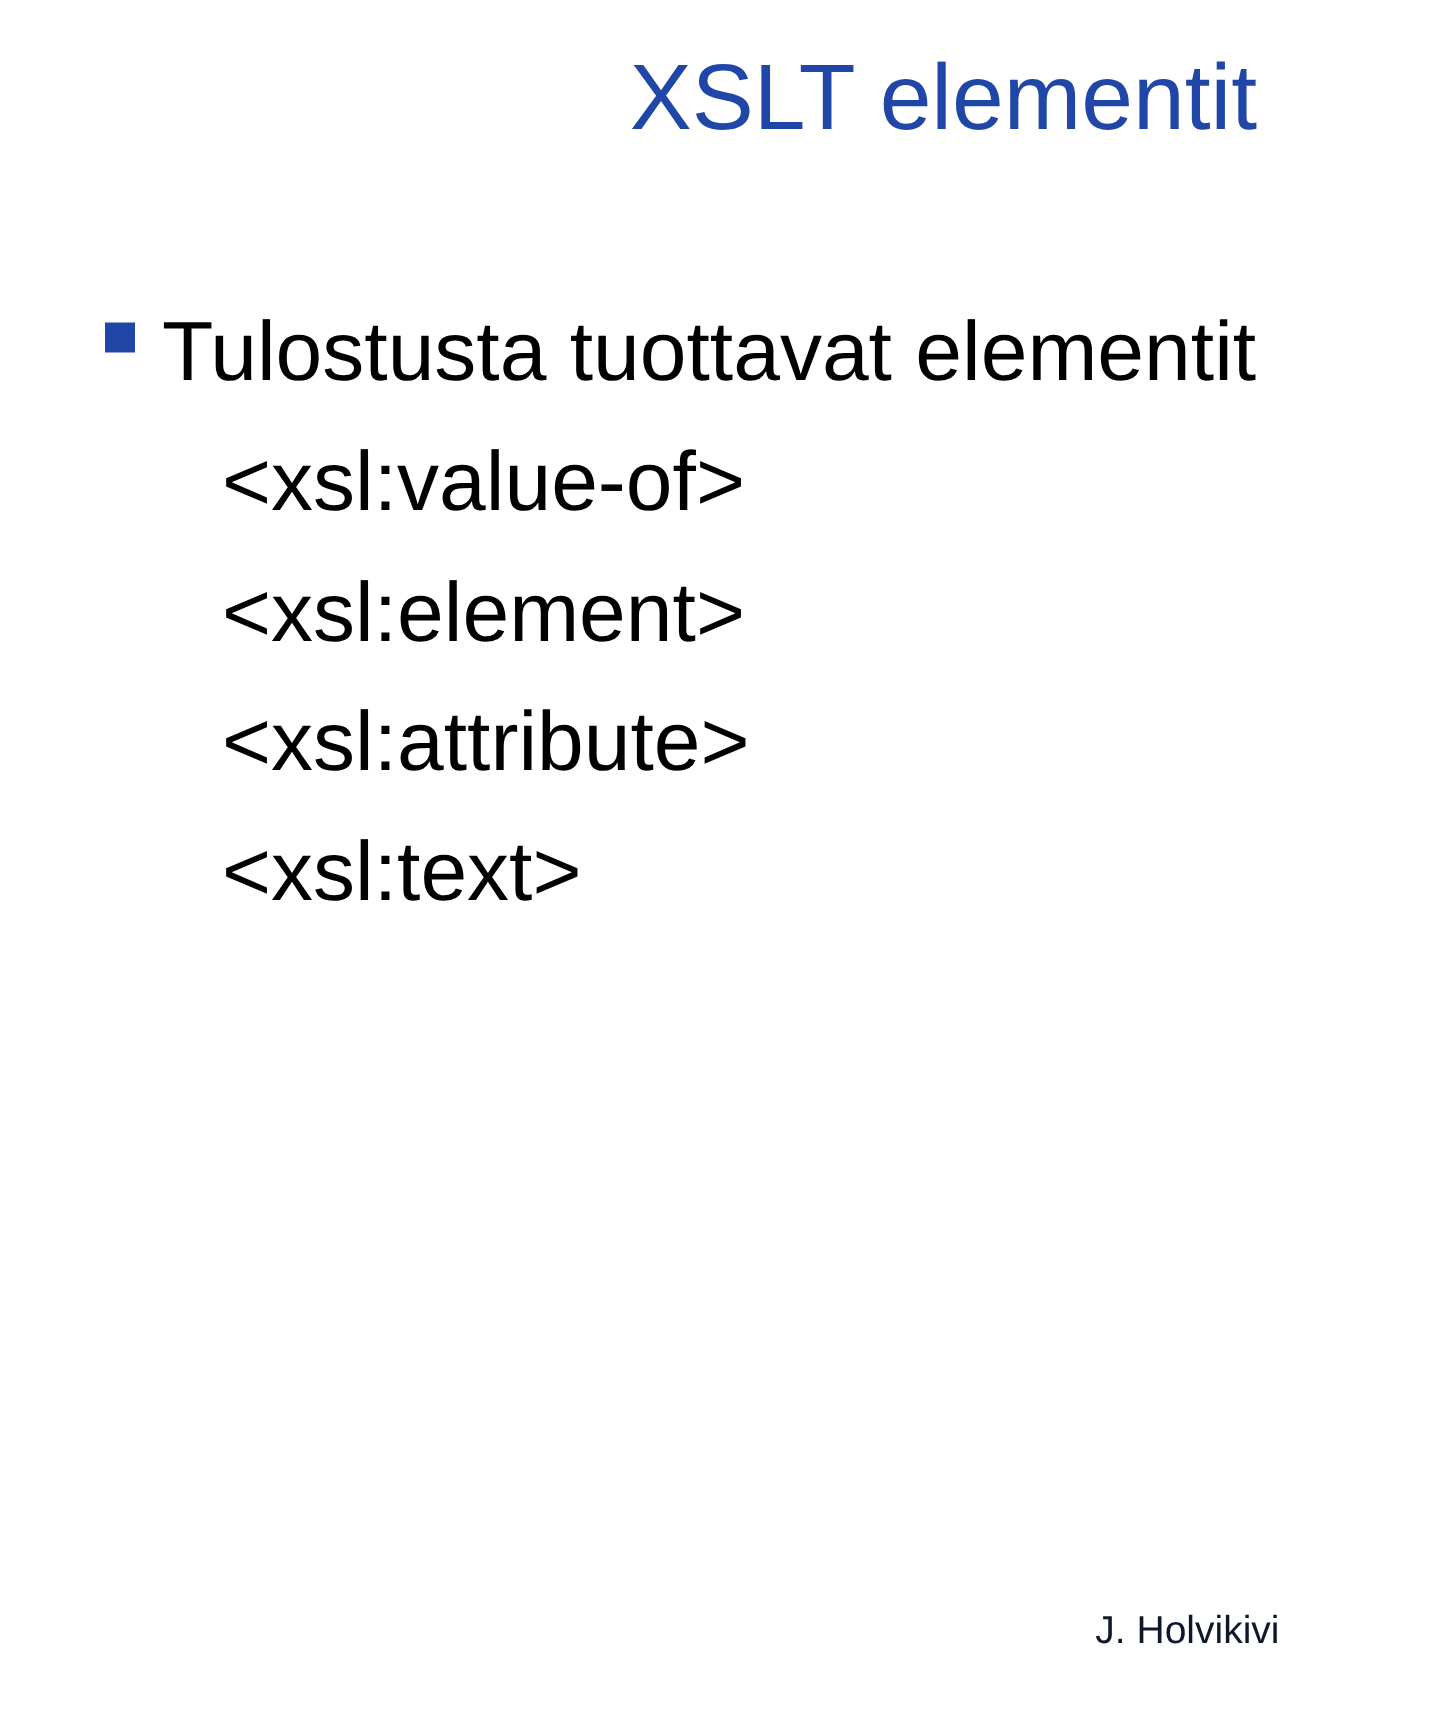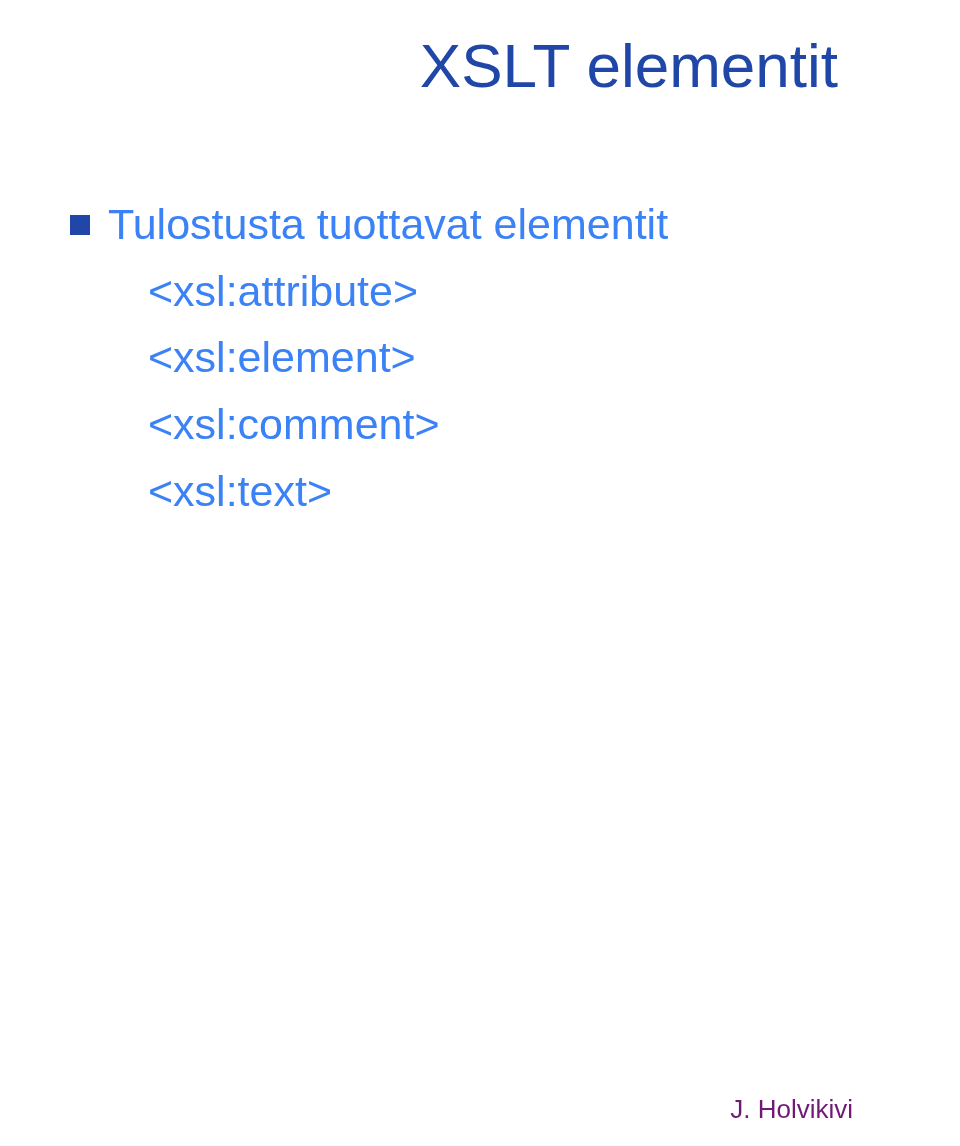--- a/index.html
+++ b/index.html
@@ -17,22 +17,22 @@
   }
   .title {
     color: #2047a8;
     font-size: 62px;
     text-align: right;
     margin-bottom: 90px;
     padding-right: 20px;
     font-weight: 400;
   }
   .content {
-    color: #3b82f6;
-    font-size: 43px;
+    color: #000000;
+    font-size: 56px;
     line-height: 1.55;
   }
   .group { margin-bottom: 40px; }
   .group-heading {
     display: flex;
     align-items: flex-start;
     gap: 18px;
   }
   .bullet-icon {
     flex: 0 0 auto;
@@ -42,42 +42,42 @@
     margin-top: 24px;
   }
   .sublist {
     list-style: none;
     padding-left: 78px;
   }
   .sublist li { }
   .footer {
     position: absolute;
     right: 55px;
-    bottom: 21px;
-    color: #701a75;
+    bottom: 44px;
+    color: #0f172a;
     font-size: 26px;
   }
 </style>
 </head>
 <body>
 
 <div class="slide">
   <h1 class="title">XSLT elementit</h1>
 
   <div class="content">
 
     <div class="group">
       <div class="group-heading">
         <span class="bullet-icon"></span>
         <span>Tulostusta tuottavat elementit</span>
       </div>
       <ul class="sublist">
+        <li>&lt;xsl:value-of&gt;</li>
+        <li>&lt;xsl:element&gt;</li>
         <li>&lt;xsl:attribute&gt;</li>
-        <li>&lt;xsl:element&gt;</li>
-        <li>&lt;xsl:comment&gt;</li>
         <li>&lt;xsl:text&gt;</li>
       </ul>
     </div>
 
 
   </div>
 
   <div class="footer">J. Holvikivi</div>
 </div>
 

